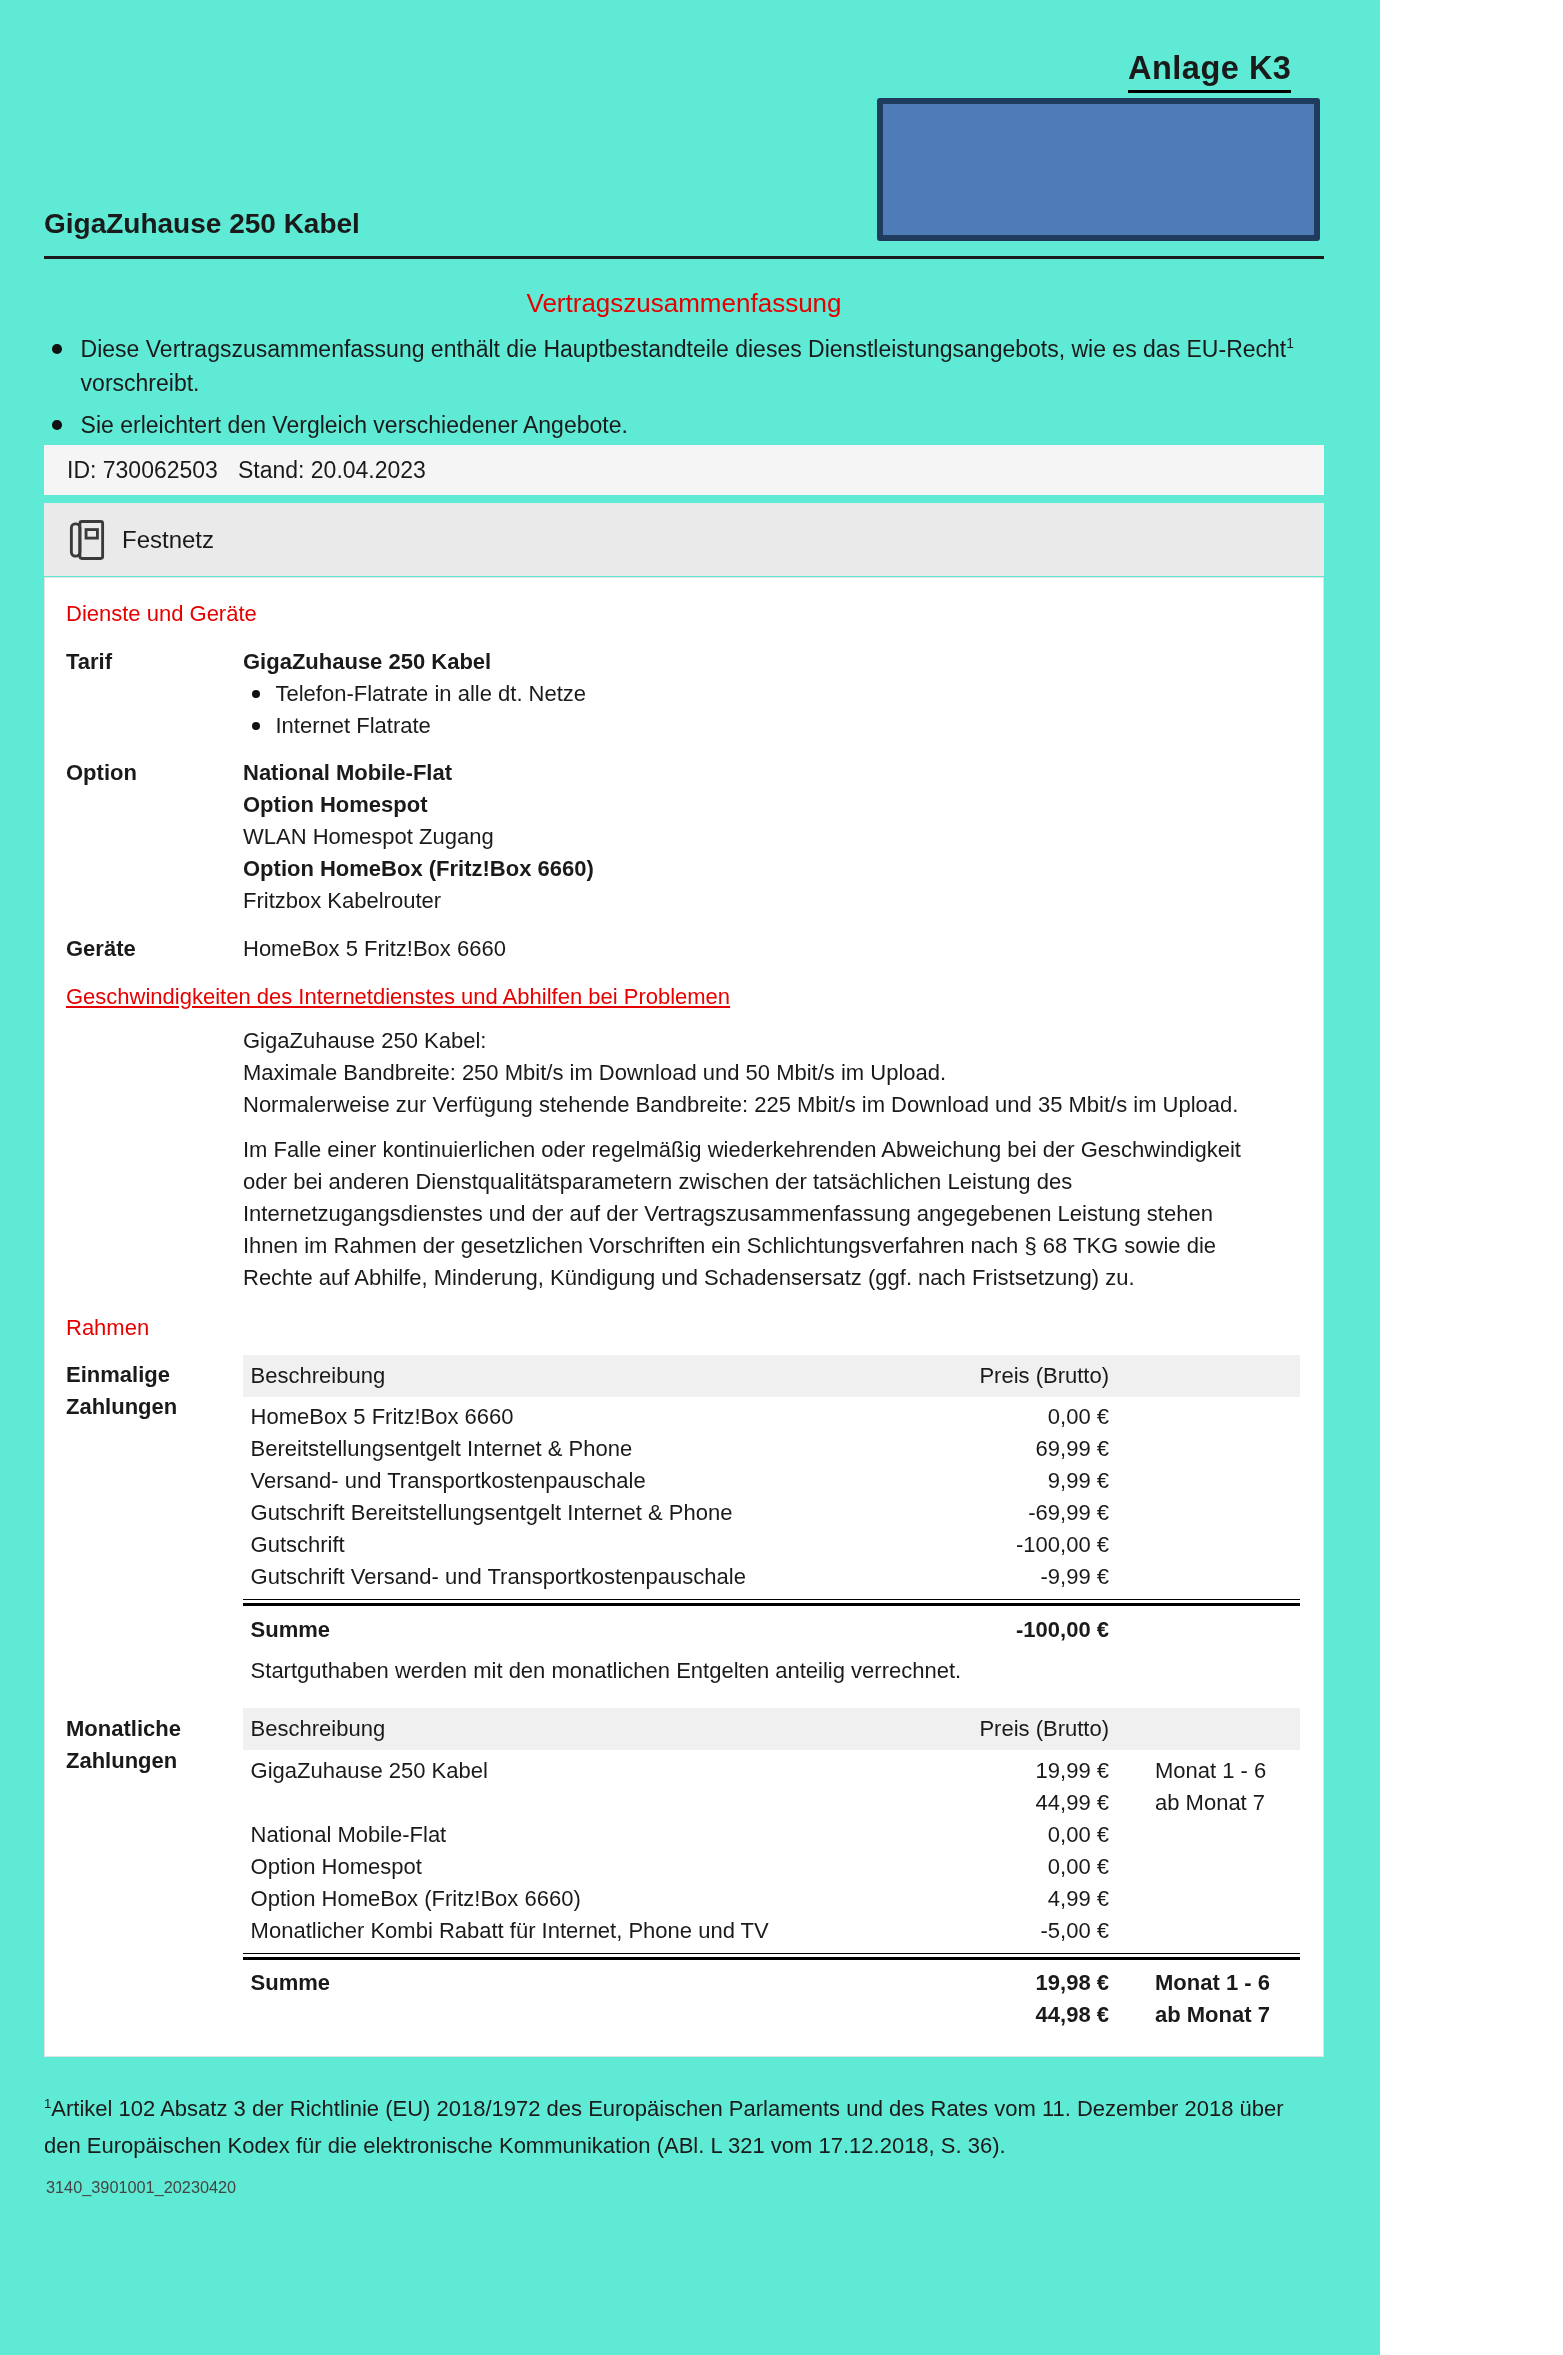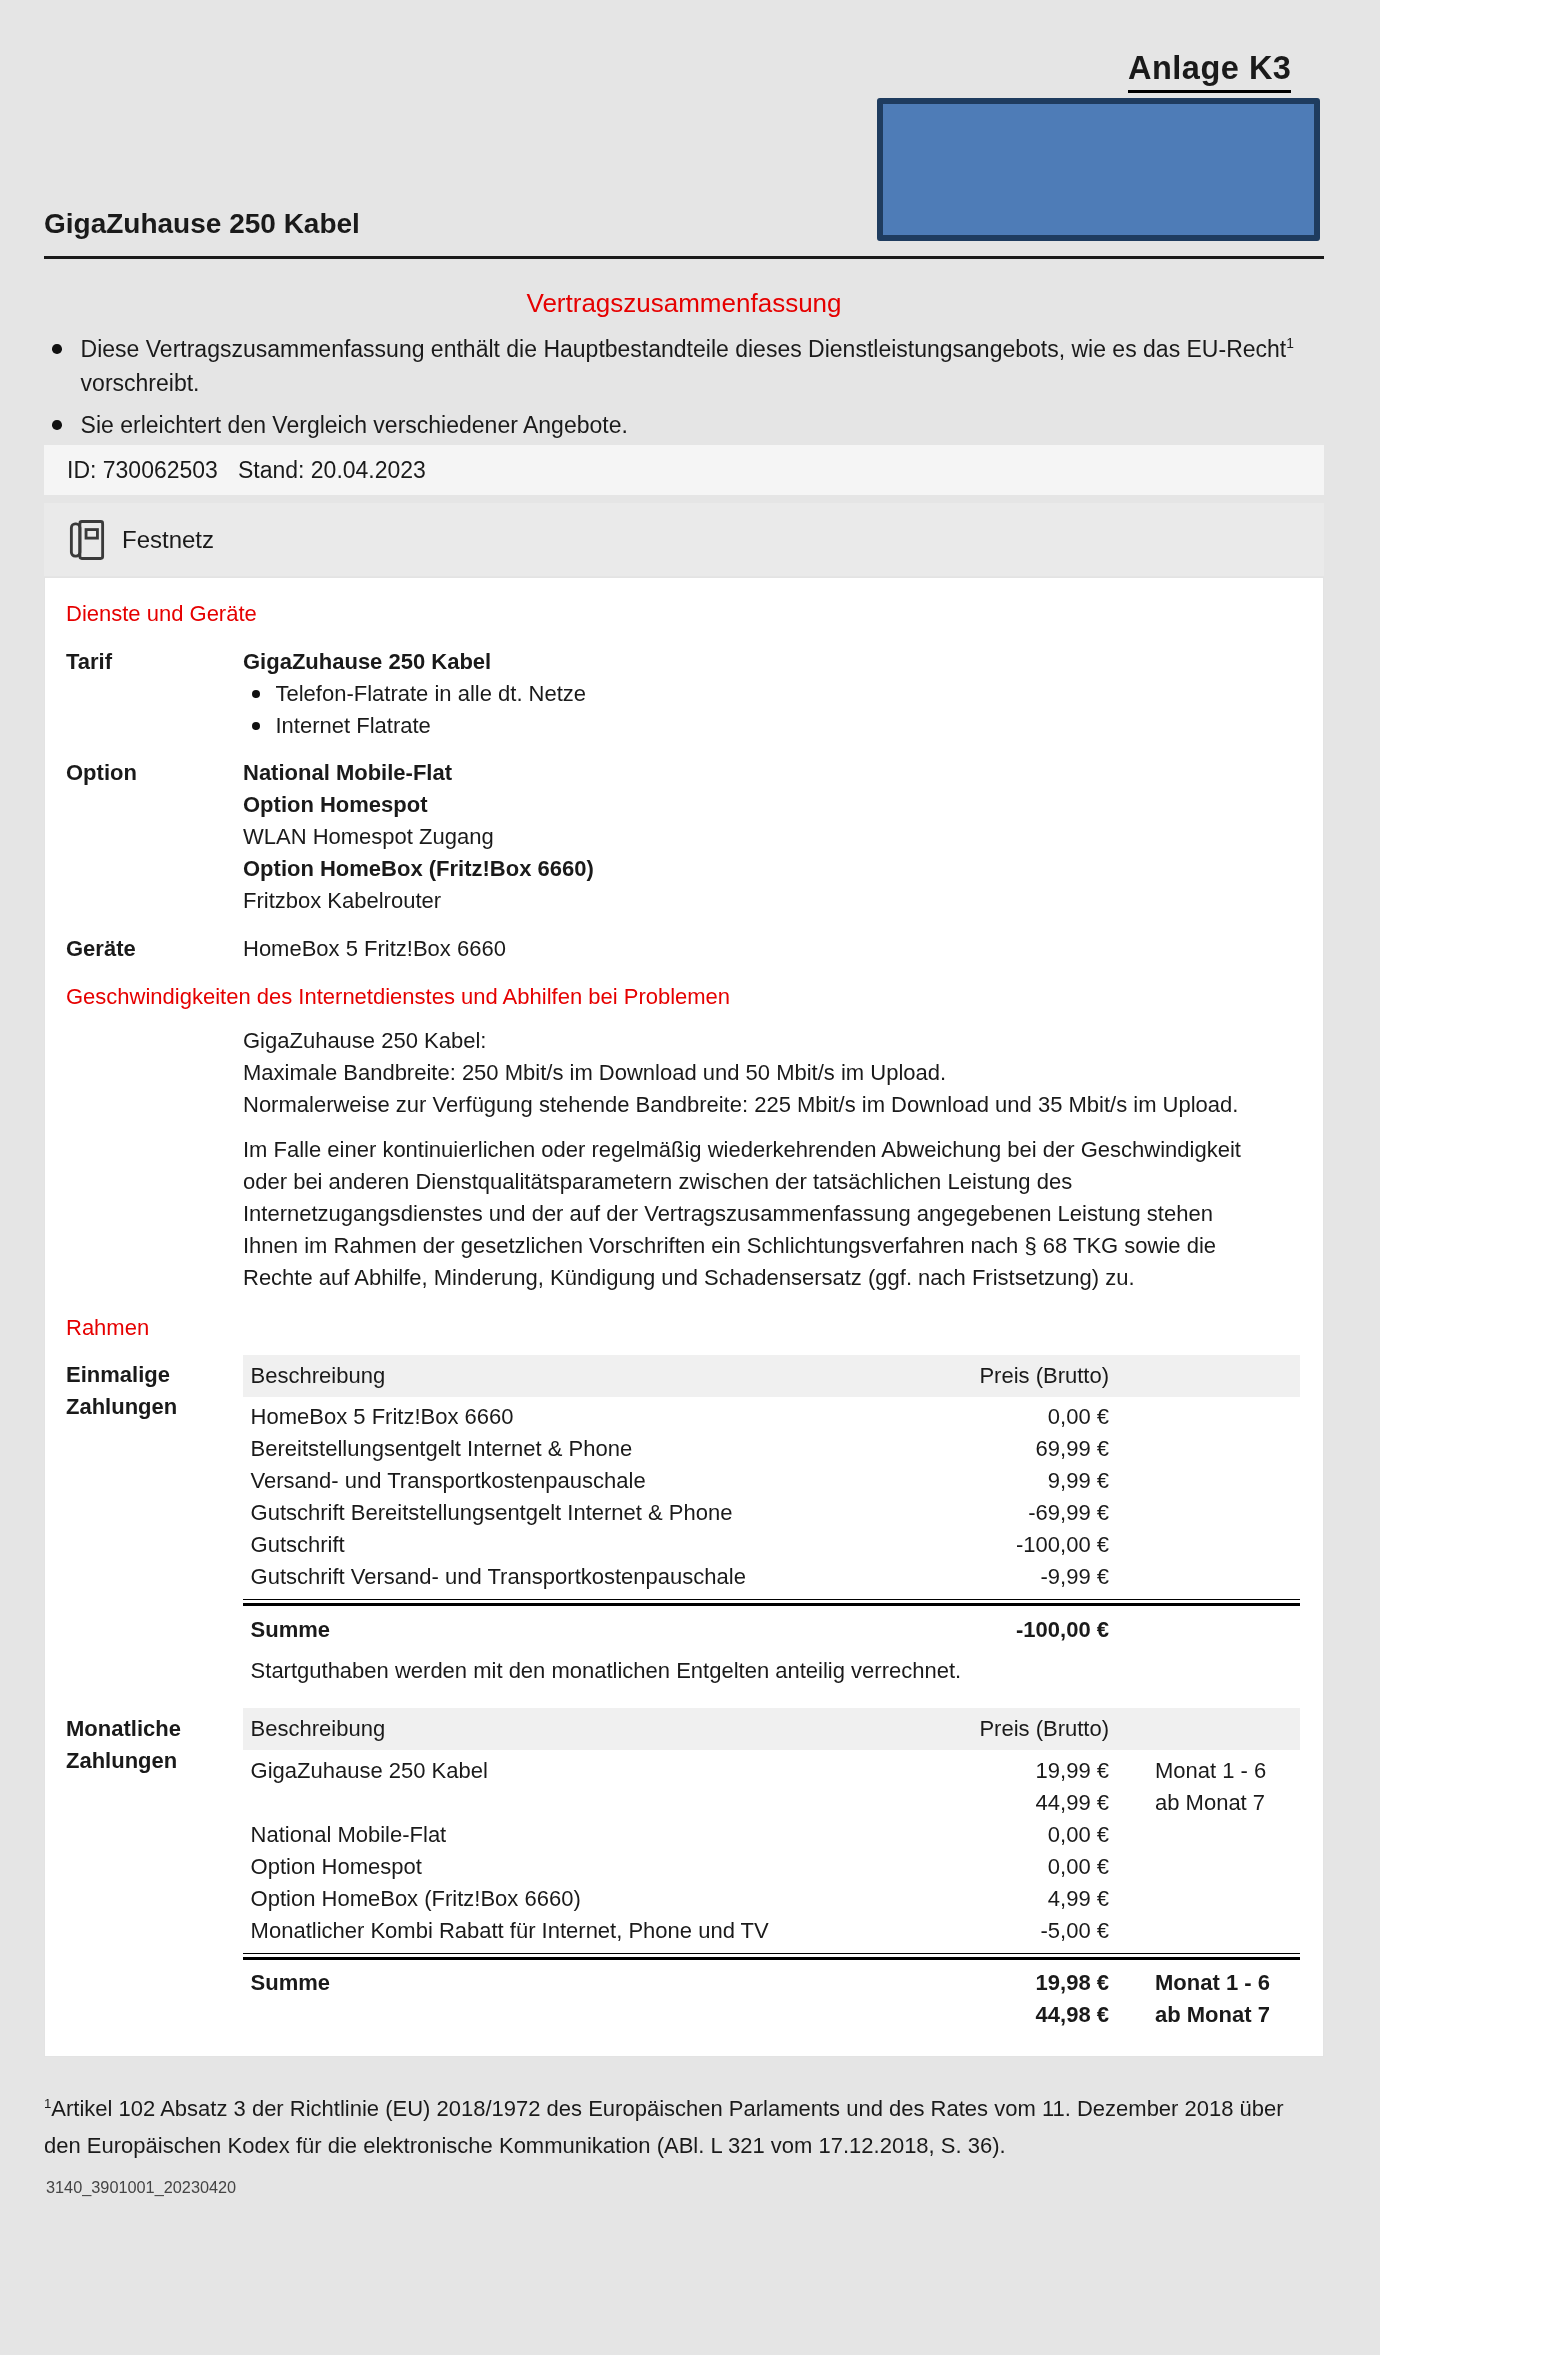--- a/index.html
+++ b/index.html
@@ -1,16 +1,16 @@
 <!DOCTYPE html>
 <html><head>
 <meta charset="utf-8">
 <style>
   html,body{margin:0;padding:0;background:#fff;}
-  .page{position:relative;width:1380px;height:2355px;background:#e5e5e5;overflow:hidden;
+  .page{position:relative;width:1380px;height:2355px;background:#5eead4;overflow:hidden;
         font-family:"Liberation Sans",sans-serif;color:#1a1a1a;}
 
   
   .anlage{position:absolute;top:50px;left:1128px;font-size:32.5px;font-weight:bold;
           border-bottom:3.8px solid #000;padding-bottom:2.9px;letter-spacing:0.5px;}
   .redaction{position:absolute;left:877px;top:98px;width:443px;height:143px;box-sizing:border-box;
              border-radius:2.9px;}
   .product-title{position:absolute;left:44px;top:208px;font-size:28px;font-weight:bold;}
   .top-rule{position:absolute;left:44px;top:256px;width:1280px;height:2.9px;background:#1a1a1a;}
   .summary-title{position:absolute;left:44px;top:288px;width:1280px;text-align:center;font-size:26px;}
@@ -27,21 +27,21 @@
           display:flex;justify-content:flex-start;align-items:center;box-sizing:border-box;
           padding:0 23px;font-size:23px;gap:20px;}
   .festnetz-bar{position:absolute;left:44px;top:503px;width:1280px;height:73px;background:#EAEAEA;
           display:flex;align-items:center;box-sizing:border-box;padding:0 25px;gap:17px;font-size:24px;}
   .phone-icon{display:inline-flex;flex:none;}
 
   
   .content-box{position:absolute;left:44px;top:577px;width:1280px;min-height:1449px;box-sizing:border-box;
           background:#fff;border:1.9px solid #E3E3E3;padding:23px 23px 25px 21px;}
   .section-heading{font-size:22px;margin:0 0 19px 0;}
-  .section-heading.speeds-h{margin-top:9px;margin-bottom:15.3px;}
+  .section-heading.speeds-h{margin-top:9px;margin-bottom:15.3px;text-decoration:underline;}
   .section-heading.preise-h{margin-top:21px;margin-bottom:13.4px;}
 
   .def-row{display:grid;grid-template-columns:177px 1fr;font-size:22px;line-height:32px;margin-bottom:15.3px;}
   .def-label{font-weight:bold;}
   .bold{font-weight:bold;}
   .feature-item{display:flex;gap:15.3px;padding-left:8.6px;}
   .def-row.last{margin-bottom:19px;}
 
   .indent{margin-left:177px;}
   .speeds div{font-size:22px;line-height:32px;}

